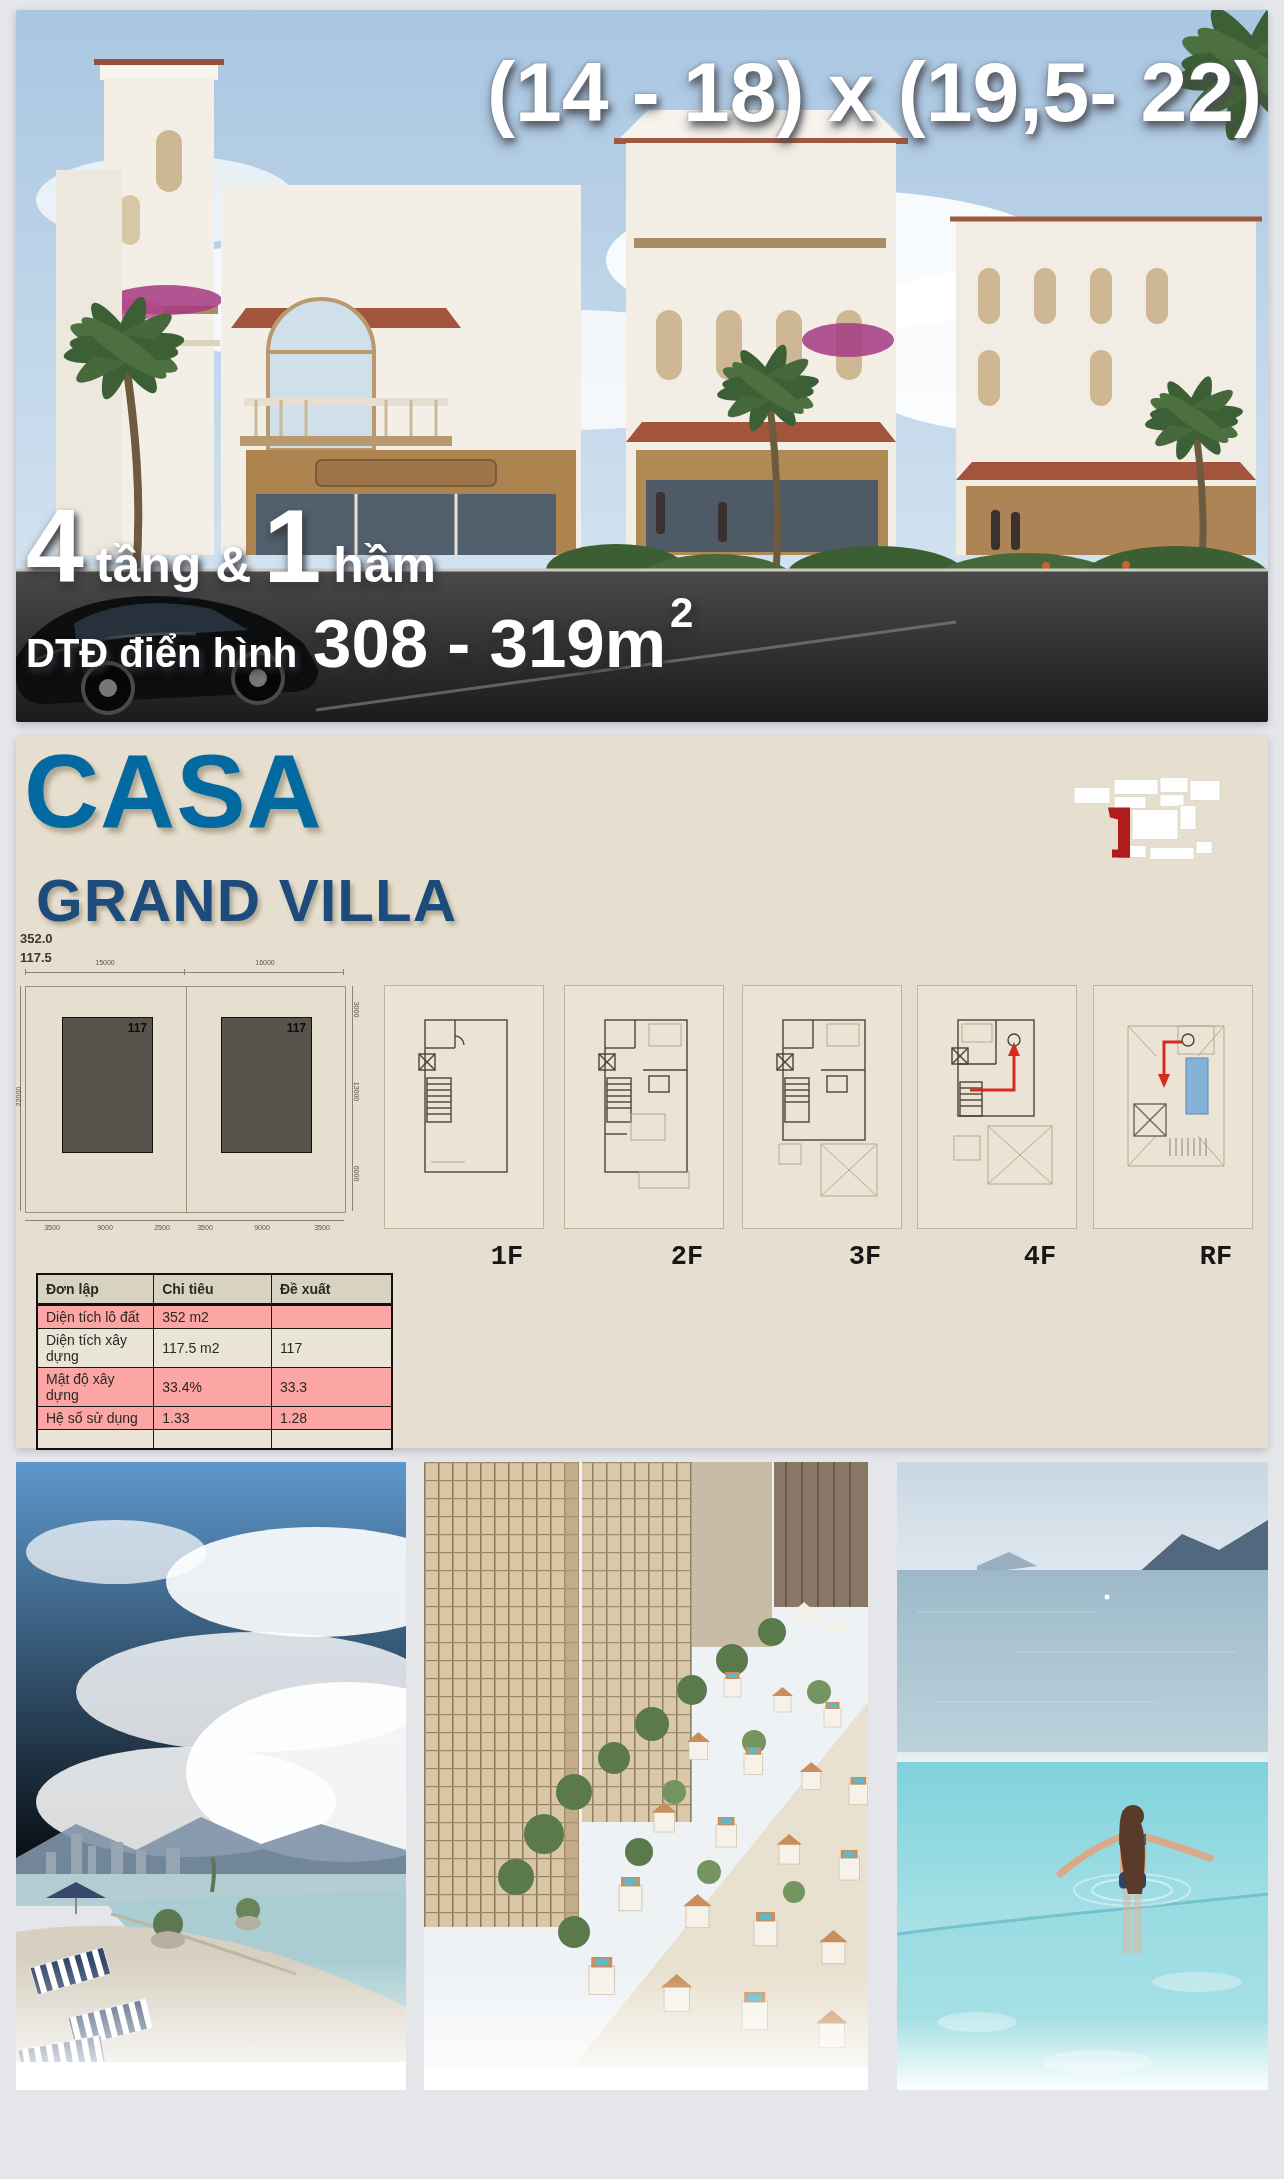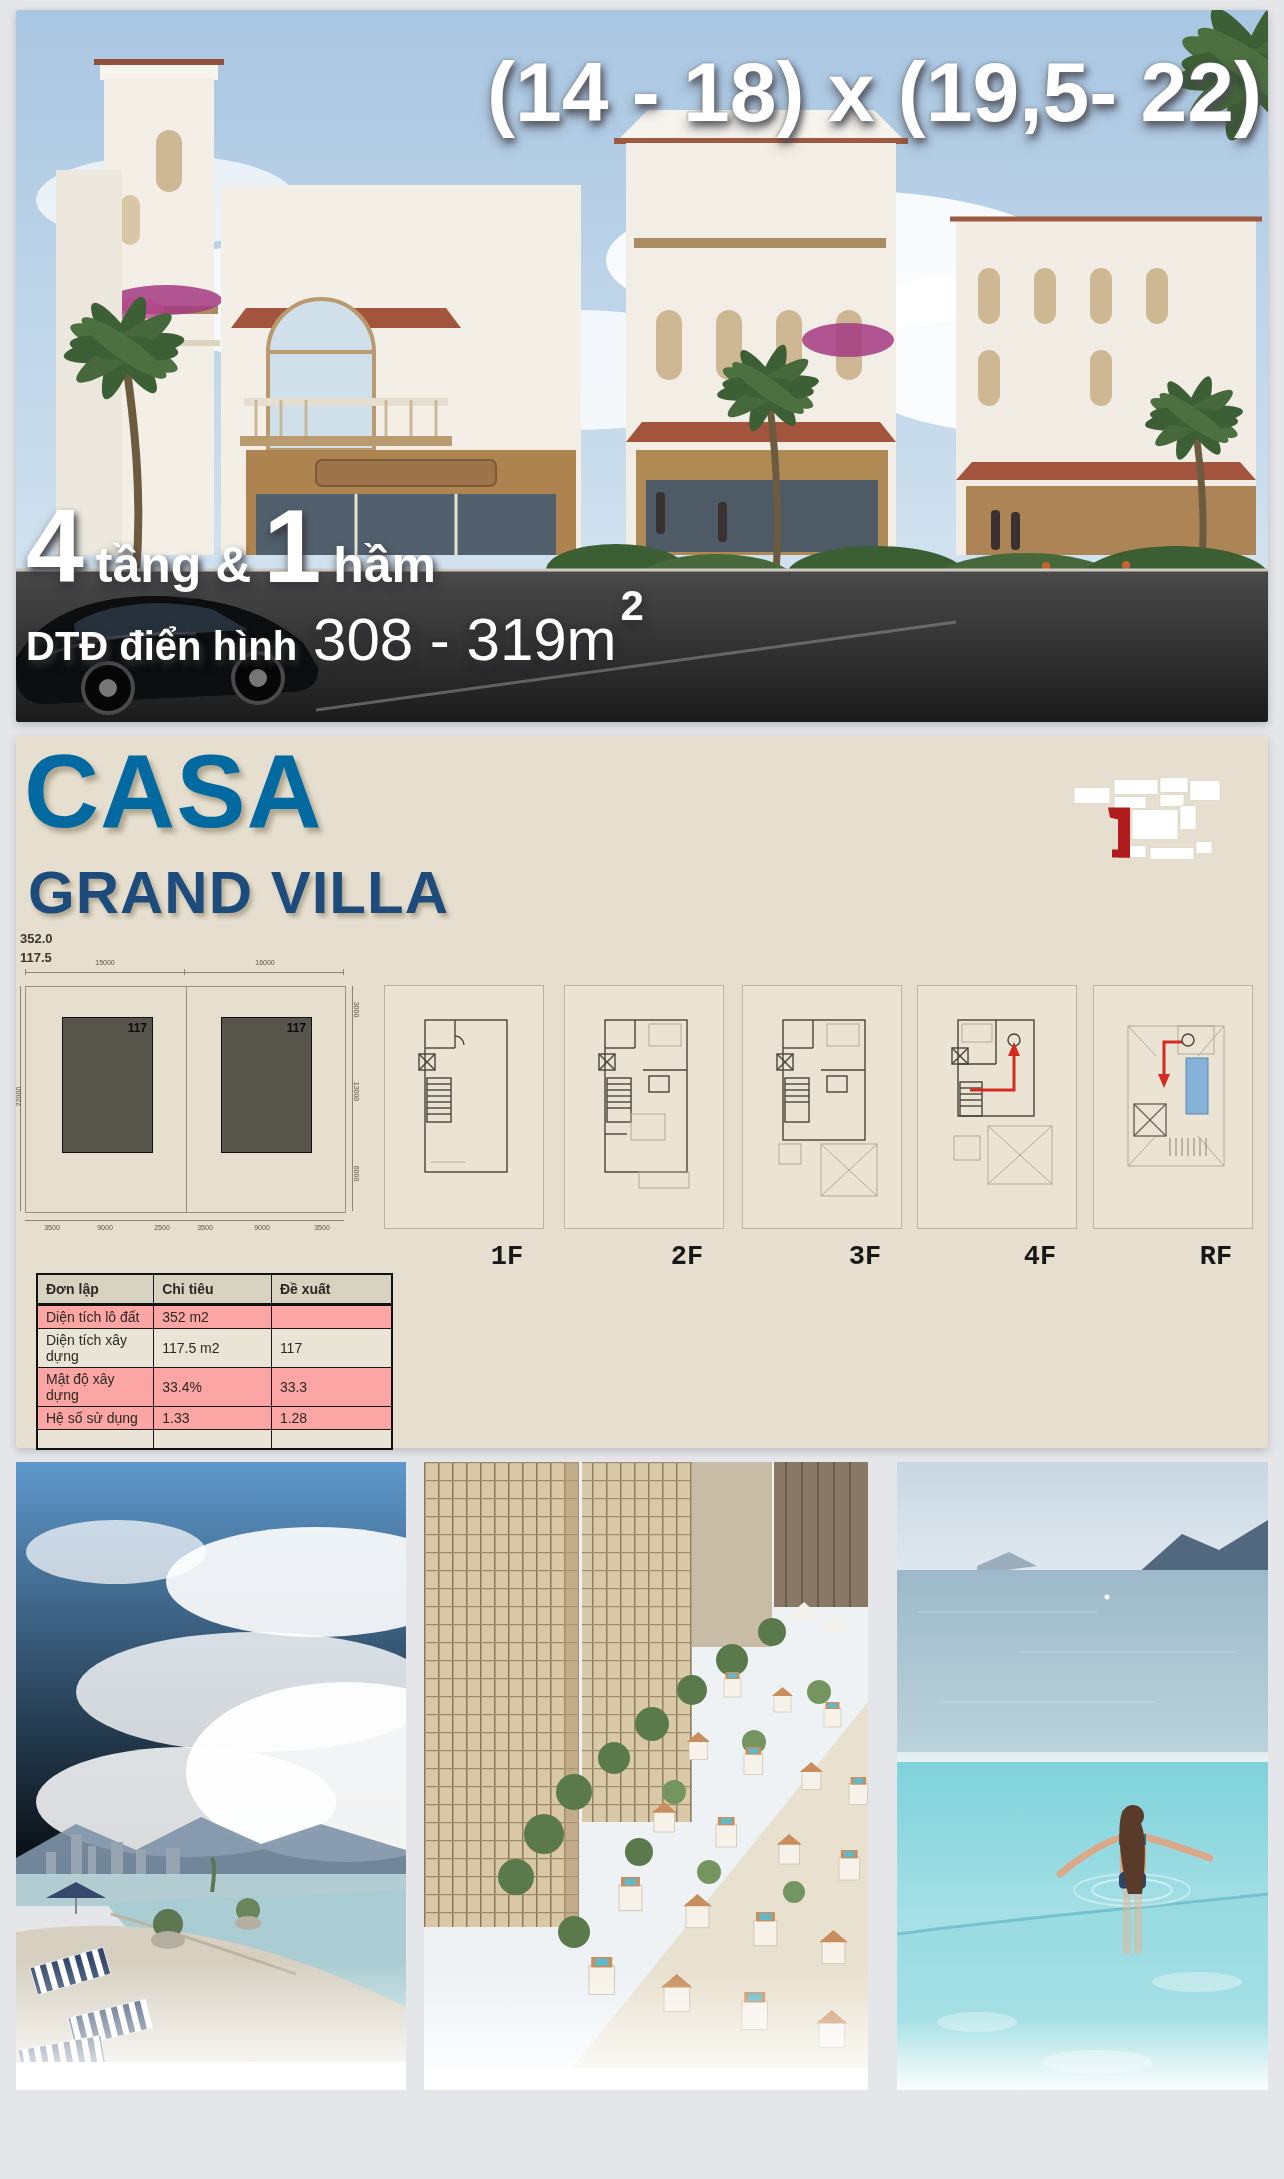--- a/index.html
+++ b/index.html
@@ -11,28 +11,28 @@
   #hero svg{position:absolute;left:0;top:0;}
   .hero-size{position:absolute;top:34px;right:6px;font-size:84px;font-weight:800;color:#fff;letter-spacing:0px;white-space:nowrap;
     text-shadow:3px 4px 6px rgba(80,80,88,.85),0 7px 12px rgba(50,50,58,.5),-1px -1px 2px rgba(130,130,138,.4);}
   .hero-floors{position:absolute;left:10px;top:492px;display:flex;align-items:baseline;gap:12px;color:#fff;white-space:nowrap;
     text-shadow:3px 4px 6px rgba(60,60,66,.85),0 6px 10px rgba(40,40,46,.5);}
   .hero-floors .big{font-size:104px;font-weight:800;line-height:.85;}
   .hero-floors .mid{font-size:50px;font-weight:800;}
   .hero-area{position:absolute;left:10px;top:606px;display:flex;align-items:baseline;gap:16px;color:#fff;white-space:nowrap;
     text-shadow:3px 4px 6px rgba(50,50,56,.85),0 6px 10px rgba(35,35,40,.5);}
   .hero-area .lbl{font-size:40px;font-weight:800;}
-  .hero-area .val{font-size:60px;font-weight:400;line-height:.8;}
+  .hero-area .val{font-size:69px;font-weight:700;line-height:.8;}
   .hero-area .sup{font-size:42px;font-weight:800;position:relative;top:-40px;left:-12px;}
 
   
   #panel{position:absolute;left:16px;top:736px;width:1252px;height:712px;background:#e6dfcf;border-radius:3px;box-shadow:0 3px 8px rgba(0,0,0,.18);}
   .title1{position:absolute;left:8px;top:-4px;margin:0;font-size:104px;font-weight:800;letter-spacing:1px;color:#0369a1;
     text-shadow:4px 5px 5px rgba(130,118,92,.55);}
-  .title2{position:absolute;left:8px;top:118px;margin:4px;font-size:60px;font-weight:800;letter-spacing:1px;color:#1d4b7c;
+  .title2{position:absolute;left:8px;top:118px;margin:12px;font-size:60px;font-weight:800;letter-spacing:1px;color:#1d4b7c;
     text-shadow:3px 4px 4px rgba(130,118,92,.5);}
   #sitekey{position:absolute;left:1050px;top:28px;width:180px;height:108px;}
   .stats{position:absolute;left:4px;top:194px;font-size:13px;font-weight:700;color:#3a362e;line-height:1.45;}
 
   
   #siteplan{position:absolute;left:4px;top:222px;width:345px;height:282px;font-size:7px;color:#5a554c;}
   .dimline{position:absolute;background:#8a8478;}
   .tick{position:absolute;width:1px;height:6px;background:#8a8478;}
   .dimlab{position:absolute;width:40px;text-align:center;}
   .dimlab.v{transform:rotate(90deg);transform-origin:center;}

